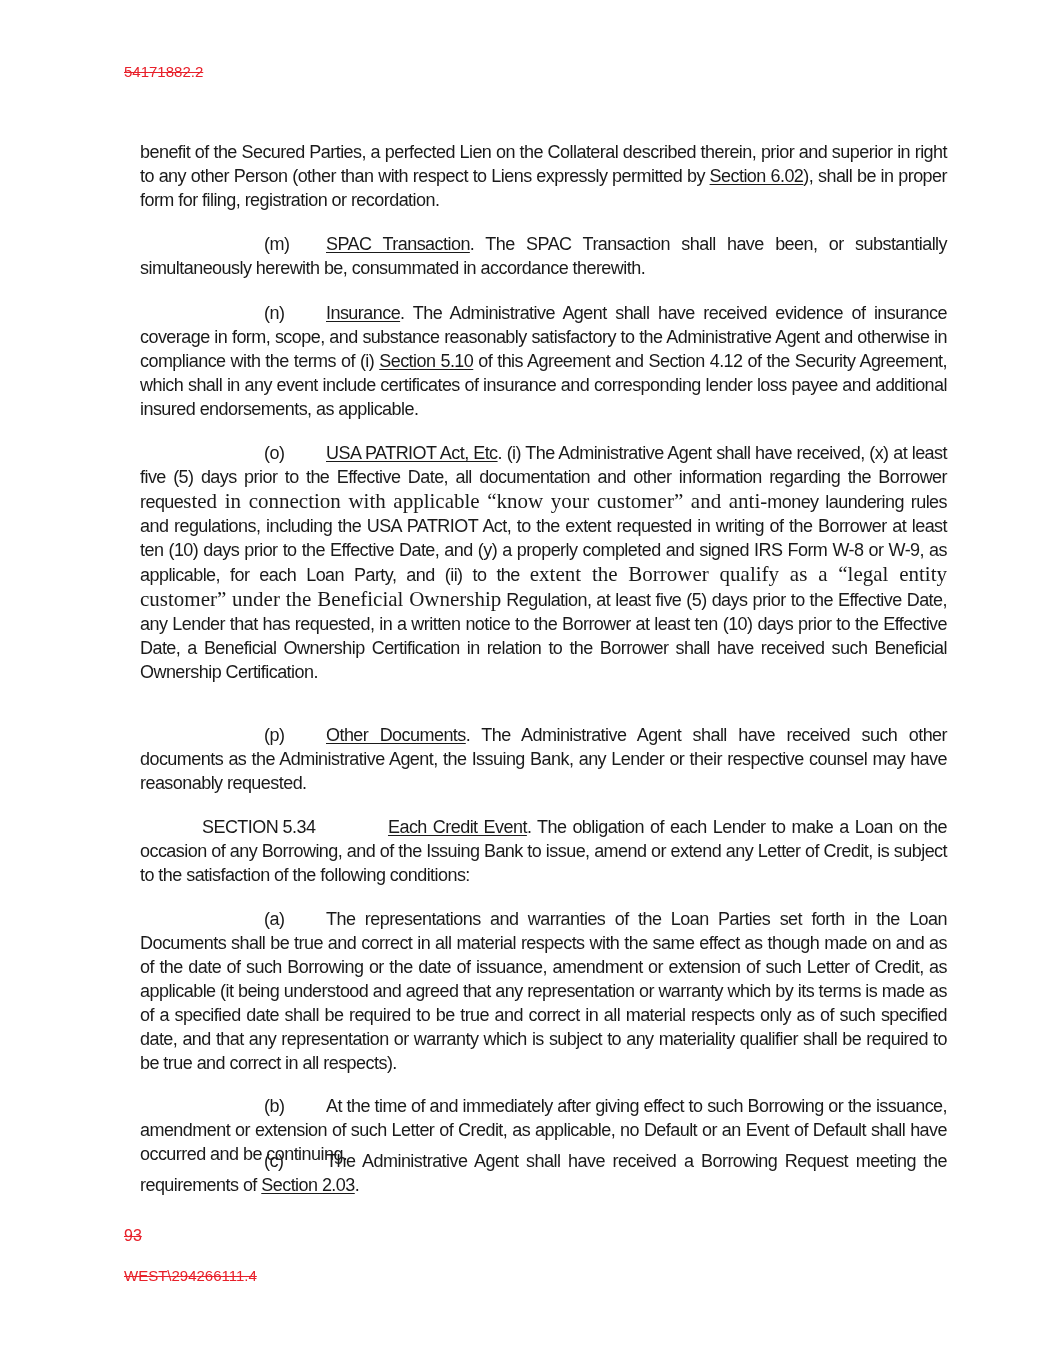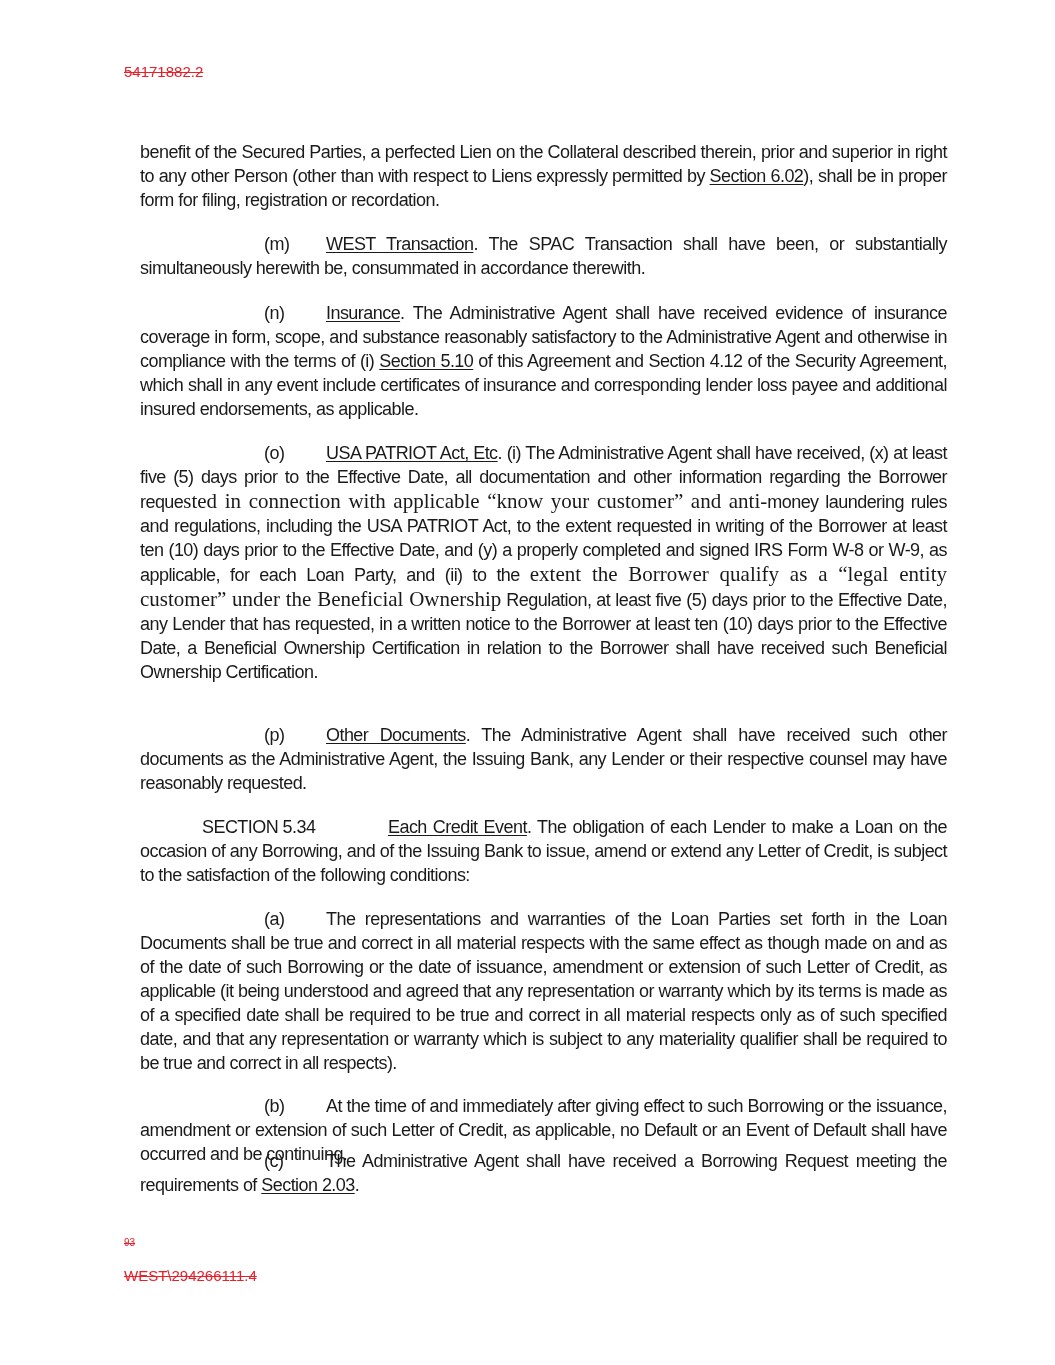--- a/index.html
+++ b/index.html
@@ -29,34 +29,34 @@
 <body>
 
 <div class="page">
 
   <div class="redline" style="top:63px;">54171882.2</div>
 
   <div class="body-text" style="top:124px;">
 
     <p class="para a" style="top:0px;"><span>benefit of the Secured Parties, a perfected Lien on the Collateral described therein, prior and superior in right to any other Person (other than with respect to Liens expressly permitted by </span><u>Section 6.02</u><span>), shall be in proper form for filing, registration or recordation.</span></p>
 
-    <p class="para a" style="top:92px;"><span class="indent"></span><span class="label">(m)</span><u>WEST Transaction</u><span>. The SPAC Transaction shall have been, or substantially simultaneously herewith be, consummated in accordance therewith.</span></p>
+    <p class="para a" style="top:92px;"><span class="indent"></span><span class="label">(m)</span><u>SPAC Transaction</u><span>. The SPAC Transaction shall have been, or substantially simultaneously herewith be, consummated in accordance therewith.</span></p>
 
     <p class="para a" style="top:161px;"><span class="indent"></span><span class="label">(n)</span><u>Insurance</u><span>.  The Administrative Agent shall have received evidence of insurance coverage in form, scope, and substance reasonably satisfactory to the Administrative Agent and otherwise in compliance with the terms of (i) </span><u>Section 5.10</u><span> of this Agreement and Section 4.12 of the Security Agreement, which shall in any event include certificates of insurance and corresponding lender loss payee and additional insured endorsements, as applicable.</span></p>
 
     <p class="para a" style="top:301px;"><span class="indent"></span><span class="label">(o)</span><u>USA PATRIOT Act, Etc</u><span>.  (i) The Administrative Agent shall have received, (x) at least five (5) days prior to the Effective Date, all documentation and other information regarding the Borrower reque</span><span class="serif">sted in connection with applicable “know your customer” and anti-</span><span>money laundering rules and regulations, including the USA PATRIOT Act, to the extent requested in writing of the Borrower at least ten (10) days prior to the Effective Date, and (y) a properly completed and signed IRS Form W-8 or W-9, as applicable, for each Loan Party, and (ii) to the </span><span class="serif">extent the Borrower qualify as a “legal entity customer” under the Beneficial Ownership</span><span> Regulation, at least five (5) days prior to the Effective Date, any Lender that has requested, in a written notice to the Borrower at least ten (10) days prior to the Effective Date, a Beneficial Ownership Certification in relation to the Borrower shall have received such Beneficial Ownership Certification.</span></p>
 
     <p class="para a" style="top:583px;"><span class="indent"></span><span class="label">(p)</span><u>Other Documents</u><span>.  The Administrative Agent shall have received such other documents as the Administrative Agent, the Issuing Bank, any Lender or their respective counsel may have reasonably requested.</span></p>
 
     <p class="para a" style="top:675px;"><span class="sec-indent"></span><span class="sec-num">SECTION 5.34</span><u>Each Credit Event</u><span>.  The obligation of each Lender to make a Loan on the occasion of any Borrowing, and of the Issuing Bank to issue, amend or extend any Letter of Credit, is subject to the satisfaction of the following conditions:</span></p>
 
     <p class="para a" style="top:767px;"><span class="indent"></span><span class="label">(a)</span><span>The representations and warranties of the Loan Parties set forth in the Loan Documents shall be true and correct in all material respects with the same effect as though made on and as of the date of such Borrowing or the date of issuance, amendment or extension of such Letter of Credit, as applicable (it being understood and agreed that any representation or warranty which by its terms is made as of a specified date shall be required to be true and correct in all material respects only as of such specified date, and that any representation or warranty which is subject to any materiality qualifier shall be required to be true and correct in all respects).</span></p>
 
     <p class="para a" style="top:954px;"><span class="indent"></span><span class="label">(b)</span><span>At the time of and immediately after giving effect to such Borrowing or the issuance, amendment or extension of such Letter of Credit, as applicable, no Default or an Event of Default shall have occurred and be continuing.</span></p>
 
     <p class="para a" style="top:1009px;"><span class="indent"></span><span class="label">(c)</span><span>The Administrative Agent shall have received a Borrowing Request meeting the requirements of </span><u>Section 2.03</u><span>.</span></p>
 
   </div>
 
-  <div class="redline" style="top:1227px; font-size:10px;margin-top:10px;">93</div>
+  <div class="redline" style="top:1227px; font-size:16px;">93</div>
   <div class="redline" style="top:1267px;">WEST\294266111.4</div>
 
 </div>
 
 </body></html>

